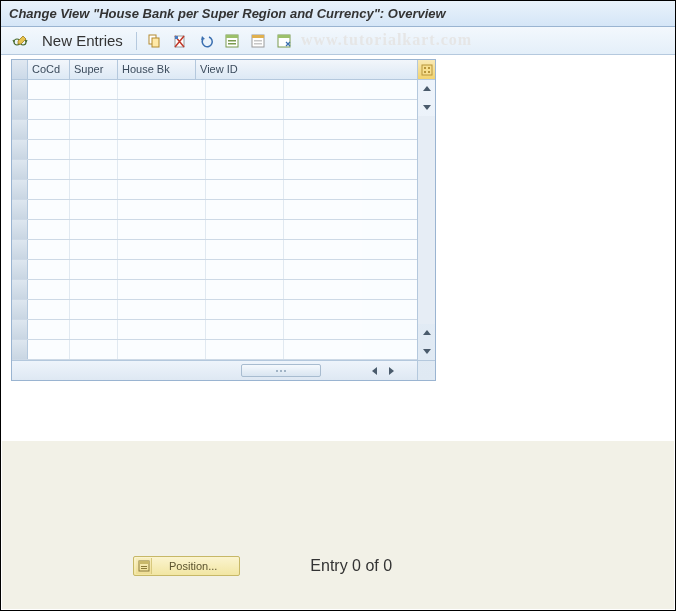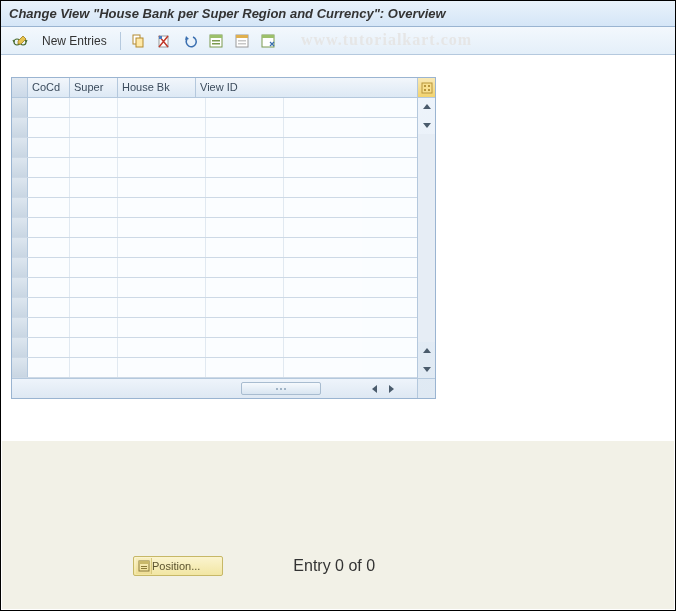--- a/index.html
+++ b/index.html
@@ -2,24 +2,24 @@
 <html><head>
   <meta charset="utf-8">
   <style>
     * { box-sizing: border-box; margin: 0; padding: 0; }
     body { font-family: Arial, sans-serif; font-size: 11px; background: #fff; width: 676px; height: 611px; overflow: hidden; position: relative; border: 1px solid #000; }
     .titlebar { display: flex; align-items: center; height: 26px; background: linear-gradient(to bottom, #e9f2fb 0%, #d5e6f7 100%); border-bottom: 1px solid #9ab4d1; padding-left: 8px; }
     .titlebar h1 { font-size: 13px; font-style: italic; font-weight: bold; color: #333; }
     .toolbar { display: flex; align-items: center; height: 28px; padding-left: 8px; background: linear-gradient(to bottom, #f3f8fd 0%, #e4eff9 100%); border-bottom: 1px solid #b5c9de; gap: 4px; position: relative; }
     .tbtn { display: inline-flex; align-items: center; justify-content: center; width: 22px; height: 20px; border: 1px solid transparent; border-radius: 2px; cursor: pointer; }
     .tbtn svg { display: block; }
-    .new-entries { display: inline-flex; align-items: center; gap: 4px; height: 20px; padding: 0 6px; cursor: pointer; border: 1px solid transparent; border-radius: 2px; font-size: 12px; color: #333; }
+    .new-entries { display: inline-flex; align-items: center; gap: 4px; height: 20px; padding: 0 6px; cursor: pointer; border: 1px solid transparent; border-radius: 2px; font-size: 15px; color: #333; }
     .tsep { width: 1px; height: 18px; background: #b5c9de; margin: 0 2px; }
     .watermark { position: absolute; left: 300px; top: 4px; font-size: 16px; color: #e6e6e6; font-weight: bold; font-family: Georgia, serif; letter-spacing: 1px; pointer-events:none;}
-    .content { position: relative; padding: 22px 0 0 10px; }
+    .content { position: relative; padding: 4px 0 0 10px; }
     .grid-wrap { display: flex; border: 1px solid #9ab4d1; width: 425px; background: #e8f0f8; }
     .grid-main { flex: 1; }
     .grid-header { display: flex; background: linear-gradient(to bottom,#f2f6fb 0%, #dde9f5 100%); height: 20px; border-bottom:1px solid #b4c8dd;}
     .gh-sel { width: 16px; border-right: 1px solid #b4c8dd; background: linear-gradient(to bottom,#e0e8f1,#cbd9e8);}
     .gh-cell { border-right: 1px solid #b4c8dd; padding: 3px 4px; font-size: 11px; color: #3b4b5c; background: linear-gradient(to bottom,#f2f6fb,#dde9f5); white-space: nowrap; overflow: hidden; }
     .col-cocd { width: 42px; }
     .col-crcy { width: 48px; }
     .col-sreg { width: 88px; }
     .col-hbk  { width: 78px; }
     .col-acct { width: 78px; }
@@ -31,21 +31,21 @@
     .side-corner { height: 20px; border-bottom:1px solid #b4c8dd; display:flex; align-items:center; justify-content:center; background: linear-gradient(to bottom,#f9e9b5,#f2d36f); cursor:pointer;}
     .side-btn { height: 16px; display:flex; align-items:center; justify-content:center; cursor:pointer; margin:1px 1px;}
     .side-track { flex:1; background:#e6edf5; }
     .grid-footer { display:flex; height: 20px; border-top:1px solid #b4c8dd; background: linear-gradient(to bottom,#eef4fb,#dee8f3); align-items:center;}
     .gf-spacer { flex:1; }
     .gf-hthumb { width: 80px; height: 13px; background: linear-gradient(to bottom,#f5f9fd,#d9e5f1); border:1px solid #a8bcd0; border-radius:2px; margin-right:6px; display:flex; align-items:center; justify-content:center; gap:2px; cursor:pointer;}
     .gf-hthumb .dot { width:2px; height:2px; background:#8aa0b6; border-radius:50%; }
     .gf-hbtn { width:16px; height:16px; display:flex; align-items:center; justify-content:center; cursor:pointer;}
     .bottom-shade { position:absolute; left:1px; right:1px; top: 440px; bottom:1px; background:#f2f1e7; }
     .position-row { position:absolute; left: 132px; top: 555px; display:flex; align-items:center; gap: 70px; }
-    .position-btn { display:flex; align-items:center; height: 20px; border:1px solid #c7b867; background: linear-gradient(to bottom,#fbf4cf,#f2e6a3); border-radius:2px; cursor:pointer; padding: 0 22px 0 2px; gap:0; font-size:11px; color:#5c5430; }
+    .position-btn { display:flex; align-items:center; height: 20px; border:1px solid #c7b867; background: linear-gradient(to bottom,#fbf4cf,#f2e6a3); border-radius:2px; cursor:pointer; padding: 0 22px 0 2px; gap:17px; font-size:11px; color:#5c5430; }
     .position-btn .icn { width:16px; height:16px; display:flex; align-items:center; justify-content:center; background: linear-gradient(to bottom,#f8efc1,#efde95); border-right:1px solid #d8c97e;}
     .entry-text { font-size: 16px; color: #333; }
   </style>
 </head>
 <body>
 
 <div class="titlebar">
   <h1>Change View "House Bank per Super Region and Currency": Overview</h1>
 </div>
 

